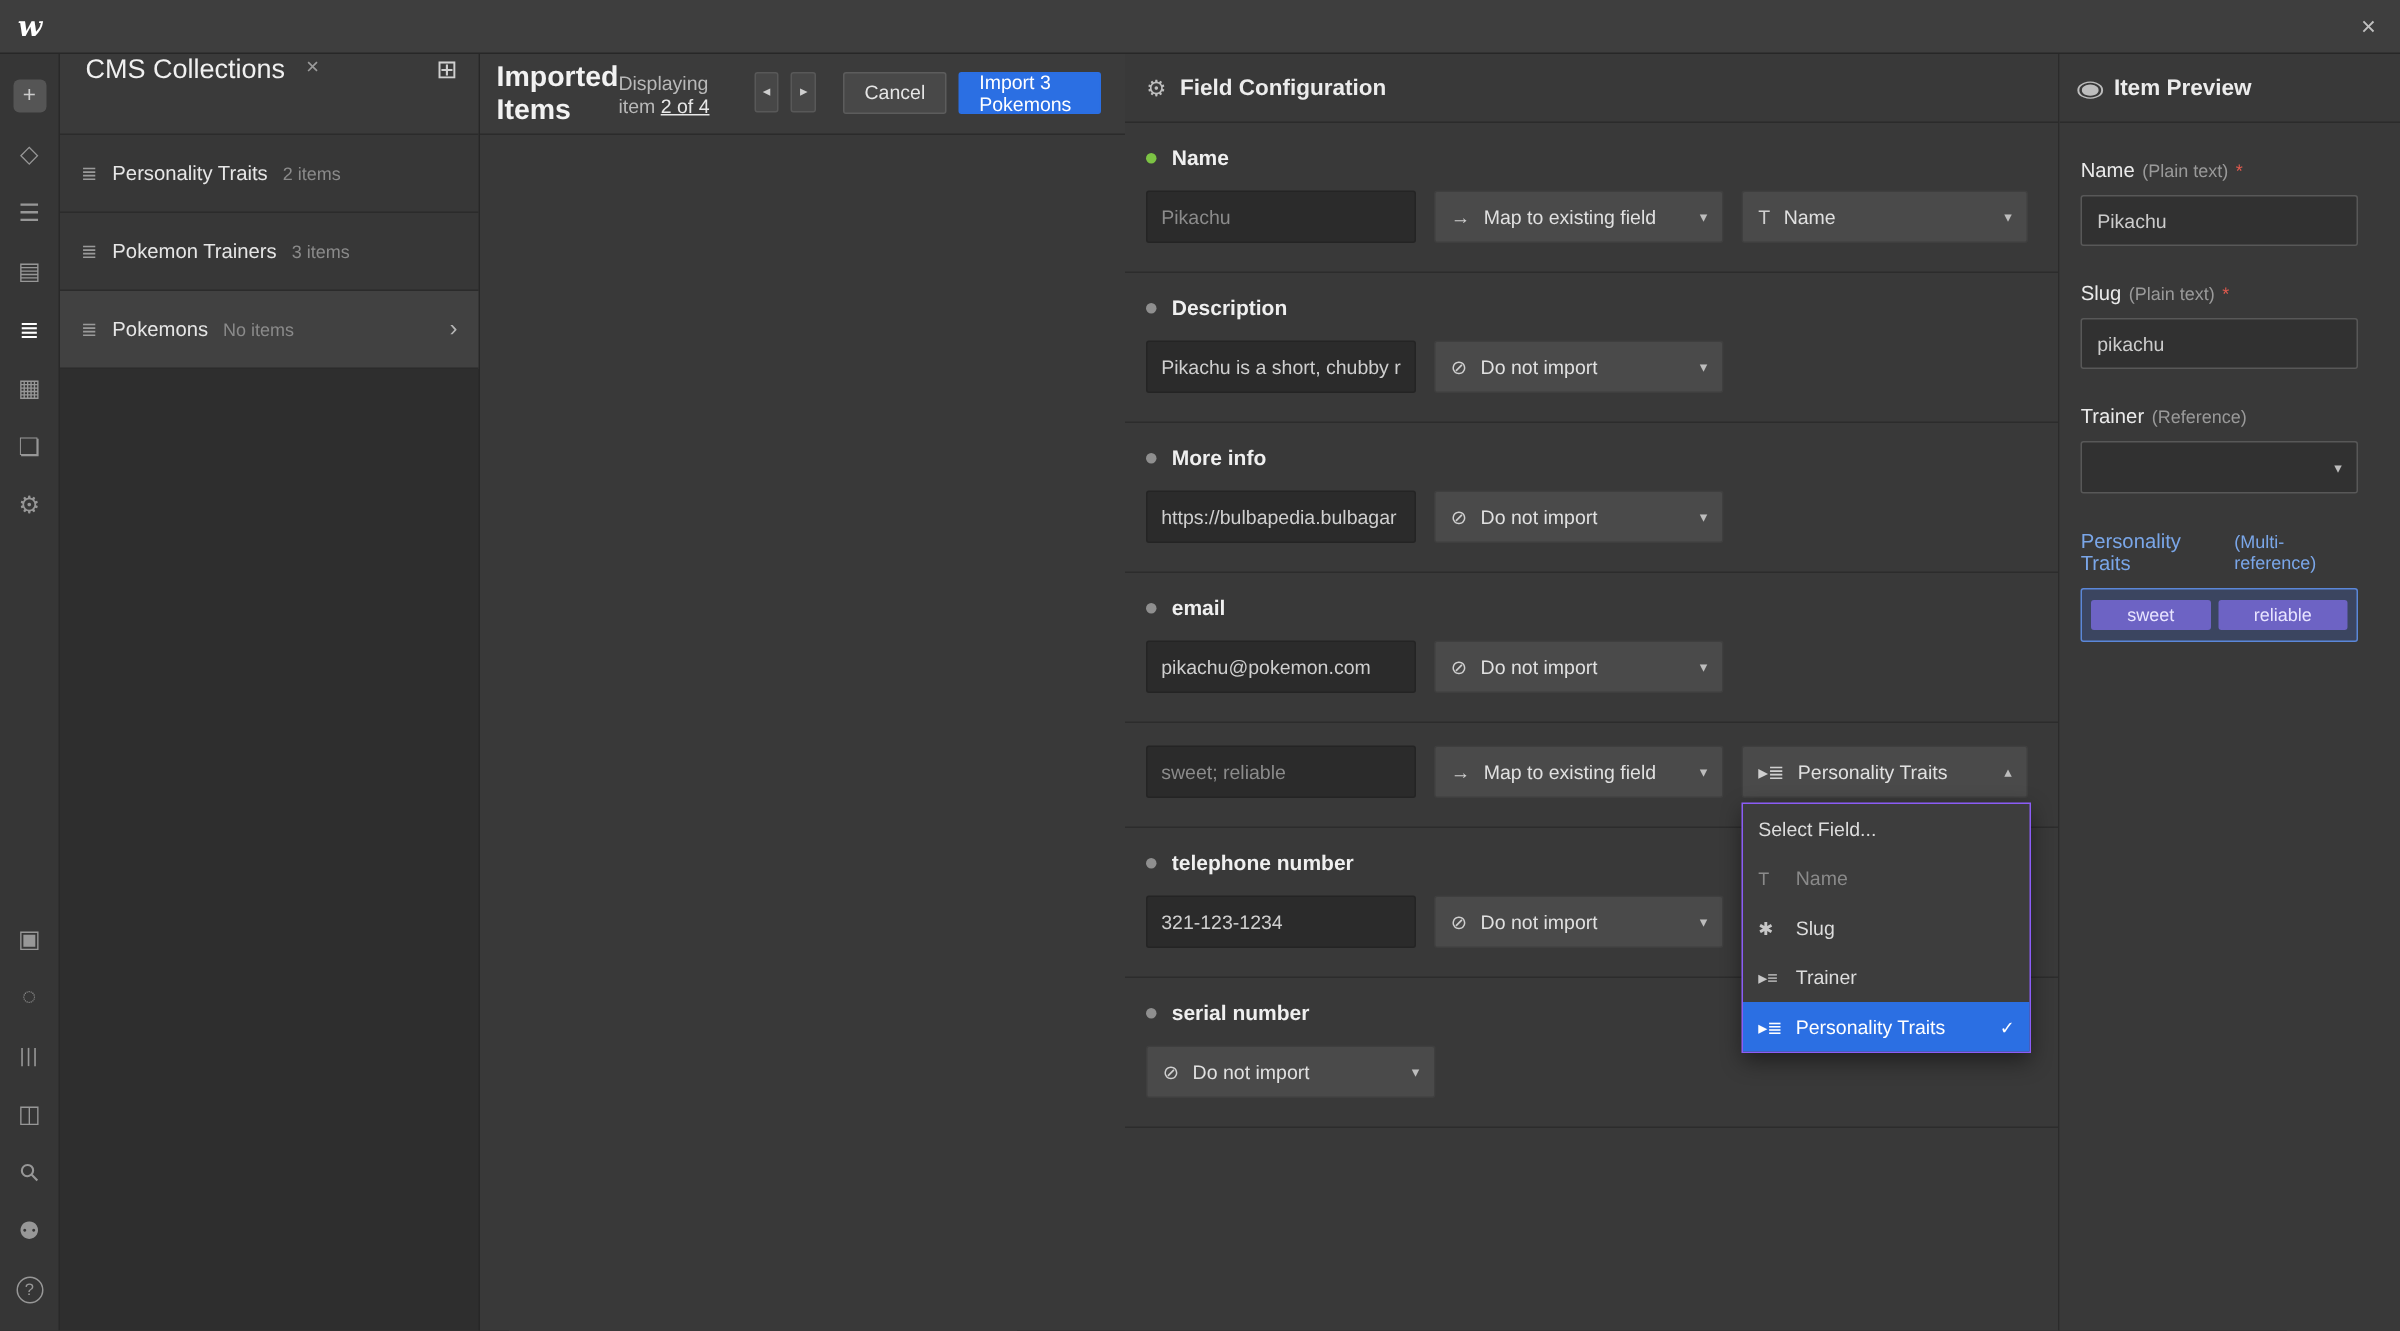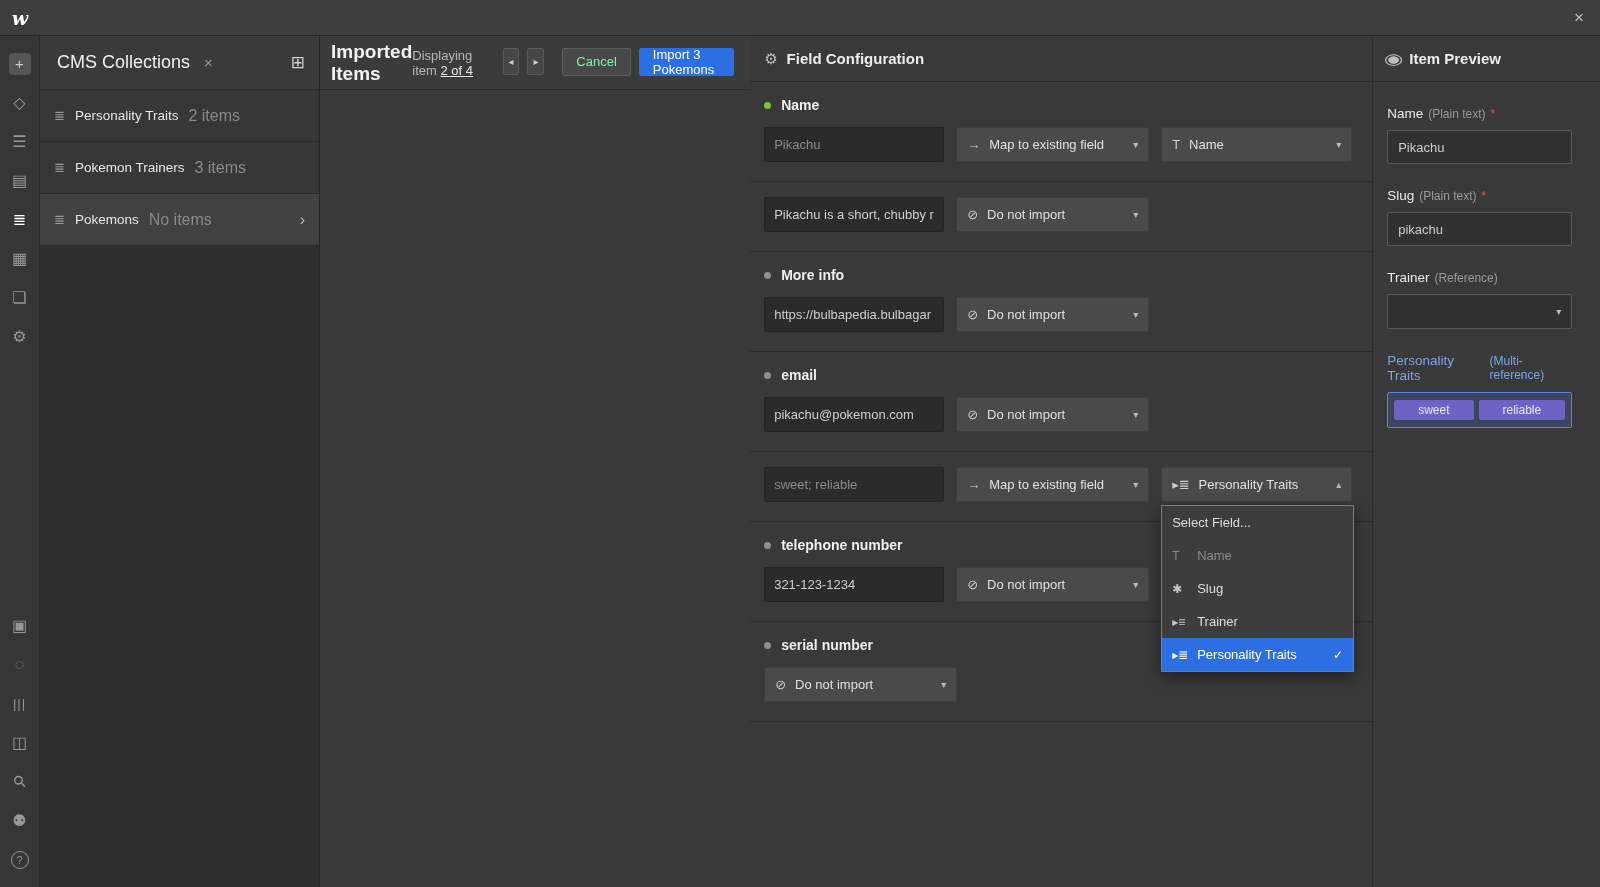--- a/index.html
+++ b/index.html
@@ -20,41 +20,41 @@
           display:flex; flex-direction:column; align-items:center; padding:8px 0; z-index:15; }
   .rail-icon { width:40px; height:39px; display:flex; align-items:center; justify-content:center; color:#979797; font-size:16px; cursor:pointer; }
   .rail-icon.active { color:#ffffff; }
   .rail-icon .boxed { width:22px; height:22px; background:#555; border-radius:4px; display:flex; align-items:center; justify-content:center; font-size:15px; color:#ccc; }
   .rail-icon .circled { width:18px; height:18px; border:1.5px solid #979797; border-radius:50%; display:flex; align-items:center; justify-content:center; font-size:11px; }
   .rail-icon .search-rot { display:inline-block; transform:rotate(-45deg); }
   .rail-icon .bars { letter-spacing:1px; font-size:13px; }
   .rail-spacer { flex:1; }
   
   .collections { position:absolute; left:40px; top:36px; width:280px; bottom:0; background:#2e2e2e; border-right:1px solid #272727; z-index:10; }
-  .collections-header { height:54px; background:#3a3a3a; display:flex; align-items:center; padding:0 14px 0 17px; border-bottom:1px solid #2b2b2b; }
+  .collections-header { height:54px; background:#3a3a3a; display:flex; padding:0 14px 0 17px; border-bottom:1px solid #2b2b2b; }
   .collections-title { font-size:18px; color:#f0f0f0; font-weight:400; }
   .collections-close { margin-left:14px; color:#9a9a9a; font-size:15px; cursor:pointer; }
   .collections-add { margin-left:auto; color:#cfcfcf; font-size:17px; cursor:pointer; }
   .coll-row { height:52px; background:#373737; border-bottom:1px solid #2b2b2b; display:flex; align-items:center; padding:0 14px; gap:10px; cursor:pointer; }
   .coll-row.selected { background:#414141; }
   .coll-icon { color:#9a9a9a; font-size:13px; }
   .coll-label { color:#e6e6e6; font-size:13.5px; }
-  .coll-count { color:#8a8a8a; font-size:16px; }
+  .coll-count { color:#8a8a8a; font-size:12px; }
   .coll-chevron { margin-left:auto; color:#b5b5b5; font-size:16px; }
   
   .main { position:absolute; left:320px; top:36px; right:0; bottom:0; background:#393939; display:flex; flex-direction:row; }
   .main-header { height:54px; min-height:54px; display:flex; align-items:center; padding:0 16px 0 11px; border-bottom:1px solid #2b2b2b; background:#3b3b3b; }
   .main-title { font-size:19px; color:#f2f2f2; font-weight:600; }
   .header-right { margin-left:auto; display:flex; align-items:flex-start; gap:8px; }
   .displaying { color:#b8b8b8; font-size:13px; margin-right:8px; }
   .displaying .link { color:#e8e8e8; text-decoration:underline; cursor:pointer; }
   .nav-btn { width:27px; height:27px; background:#474747; border:1px solid #585858; border-radius:2px; color:#cfcfcf;
              display:flex; align-items:center; justify-content:center; font-size:10px; cursor:pointer; }
   .btn { height:28px; border-radius:2px; padding:0 13px; font-size:13px; display:flex; align-items:center; cursor:pointer; }
-  .btn.cancel { background:#484848; border:1px solid #5c5c5c; color:#86efac; margin-left:10px; }
+  .btn.cancel { background:#484848; border:1px solid #5c5c5c; color:#e5e5e5; margin-left:10px; }
   .btn.primary { background:#2b6fe3; border:1px solid #2b6fe3; color:#fff; font-weight:500; }
   .columns { flex:1; display:flex; min-height:0; }
   
   .field-config { width:623px; min-width:623px; border-right:1px solid #2b2b2b; background:#393939; overflow:hidden; }
   .panel-title { height:46px; display:flex; align-items:center; gap:9px; padding:0 14px; border-bottom:1px solid #2b2b2b; }
   .panel-title .pt-icon { color:#bdbdbd; font-size:15px; }
   .panel-title .pt-text { font-size:15px; font-weight:700; color:#ececec; }
   .eye-stretch { display:inline-block; transform:scaleX(1.5); font-size:13px; }
   .fc-section { padding:15px 14px 19px; border-bottom:1px solid #2c2c2c; }
   .fc-label-row { display:flex; align-items:center; gap:10px; margin-bottom:14px; }
@@ -226,20 +226,24 @@
           </div>
           <div class="fc-dd w-map">
             <span class="dd-icon">T</span>
             <span class="dd-label">Name</span>
             <span class="dd-caret">▾</span>
           </div>
         </div>
       </div>
 
       <div class="fc-section">
+        <div class="fc-label-row">
+          <span class="dot gray"></span>
+          <span class="fc-label">Description</span>
+        </div>
         <div class="fc-controls">
           <input class="fc-input" readonly="" value="Pikachu is a short, chubby r" style="">
           <div class="fc-dd w-action">
             <span class="dd-icon">⊘</span>
             <span class="dd-label">Do not import</span>
             <span class="dd-caret">▾</span>
           </div>
         </div>
       </div>
 

